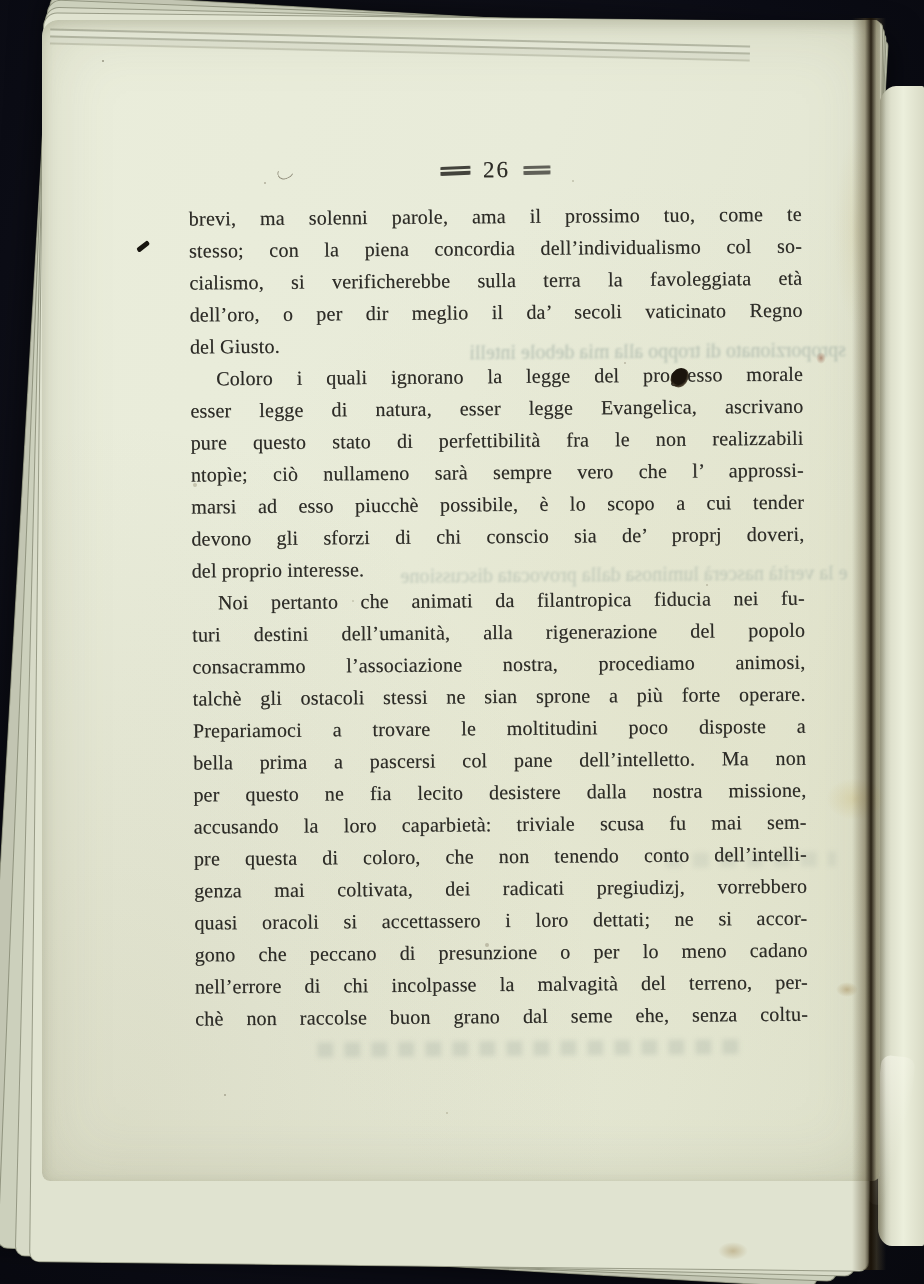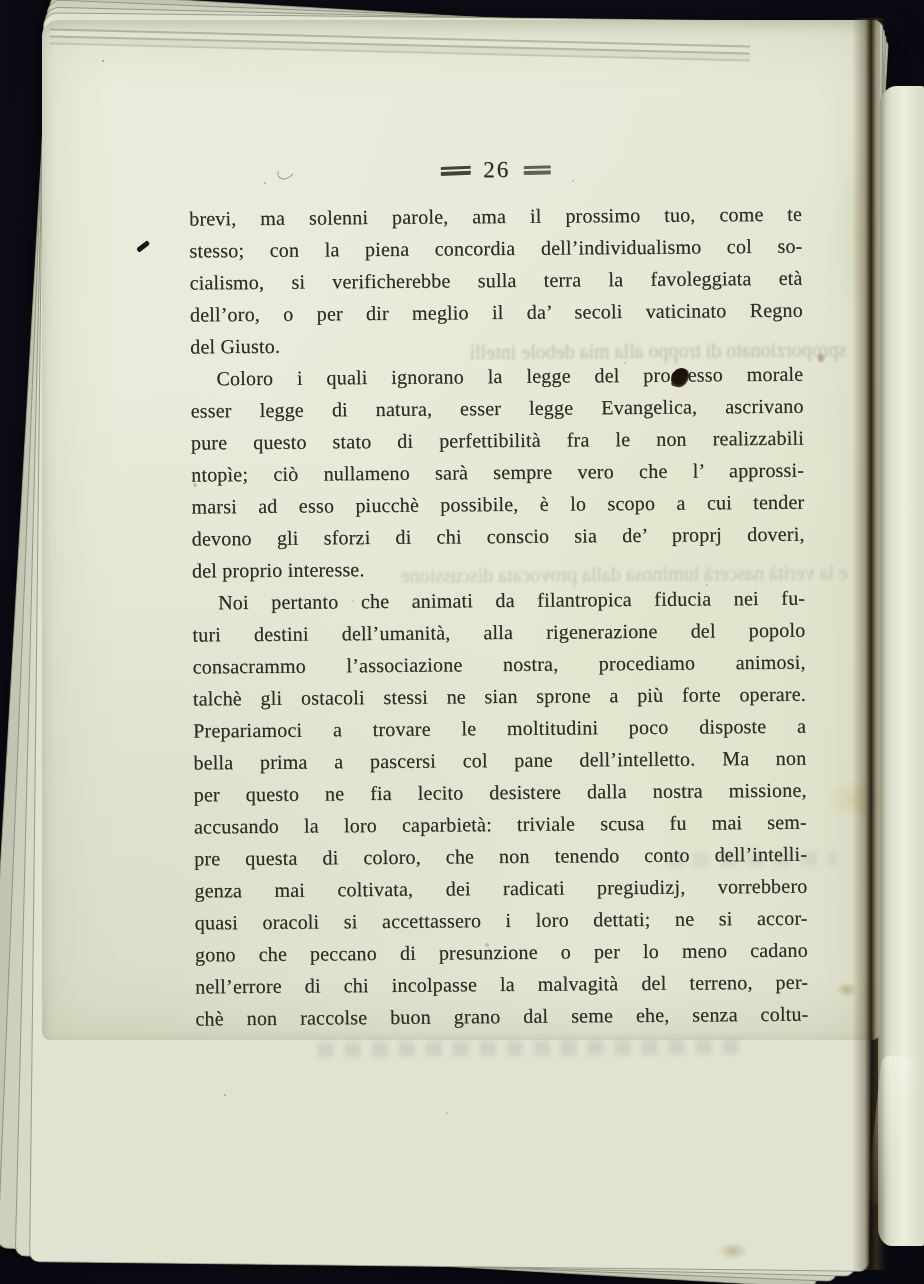--- a/index.html
+++ b/index.html
@@ -33,21 +33,21 @@
     transform:rotate(6deg);border-radius:10px;
   }
   
   .gutter{
     position:absolute;left:852px;top:18px;width:34px;height:1252px;
     background:linear-gradient(90deg,rgba(60,52,30,0) 0%,rgba(84,72,44,.45) 38%,rgba(28,20,8,.92) 56%,rgba(90,80,52,.45) 72%,rgba(60,52,30,0) 100%);
     z-index:8;
   }
   
   .page{
-    position:absolute;left:42px;top:20px;width:838px;height:1020px;z-index:5;
+    position:absolute;left:42px;top:20px;width:838px;height:1161px;z-index:5;
     background:
       radial-gradient(ellipse at 78% 60%, rgba(214,206,160,.14), transparent 55%),
       radial-gradient(ellipse at 10% 95%, rgba(160,155,120,.18), transparent 45%),
       linear-gradient(108deg,#eaeddb 0%,#e8ebd9 45%,#e3e6d2 80%,#dee1cc 100%);
     border-radius:16px 5px 8px 8px;
     box-shadow:inset 0 0 70px rgba(120,118,84,.22), inset 0 4px 14px rgba(100,100,70,.25);
   }
   
   .print{position:absolute;inset:0;transform:rotate(-0.45deg);transform-origin:40% 30%;color:var(--ink,#2d2c27);}
   .running-head{

